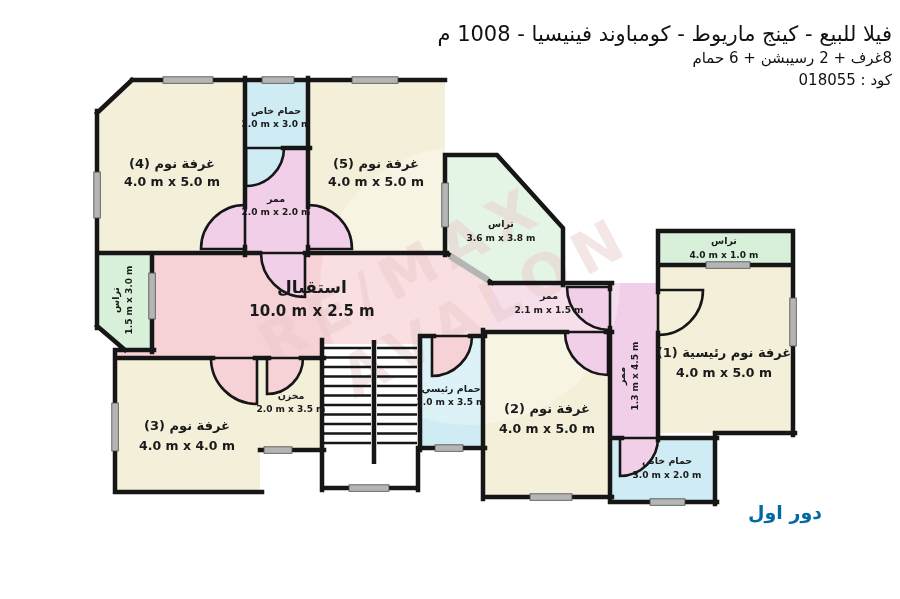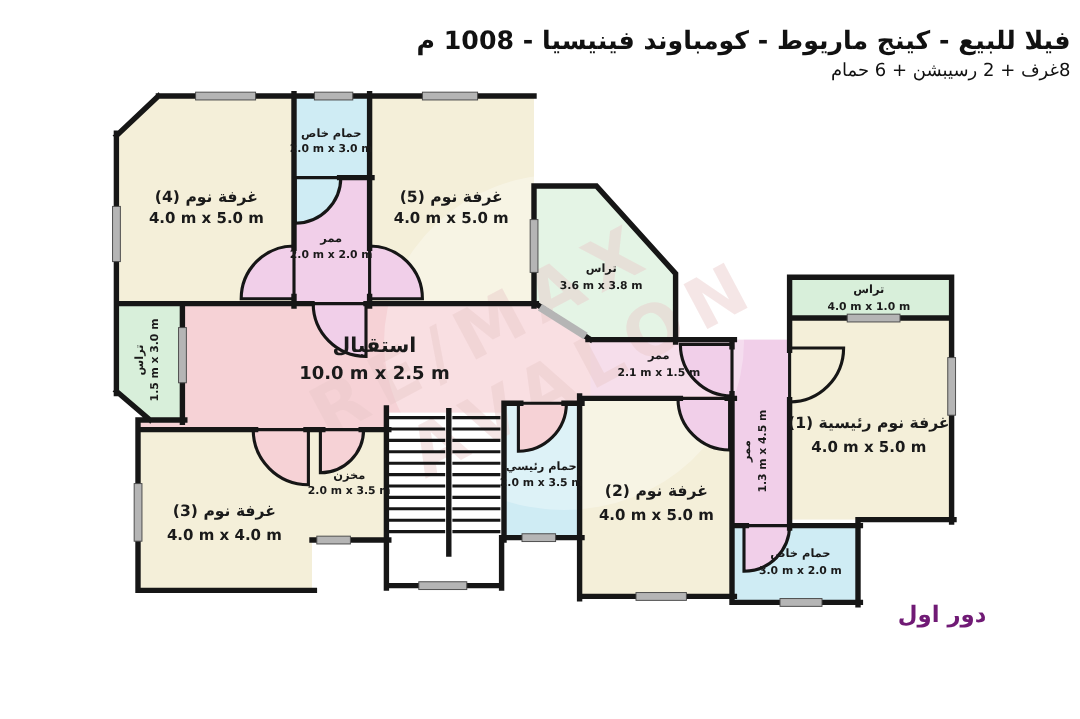--- a/index.html
+++ b/index.html
@@ -1,23 +1,23 @@
 <!DOCTYPE html>
 <html><head>
 <meta charset="utf-8">
 <style>
   html,body{margin:0;padding:0;background:#fff;}
   body{width:900px;height:599px;position:relative;overflow:hidden;
        font-family:"DejaVu Sans","Liberation Sans",sans-serif;}
   .stage{position:absolute;inset:0;}
   .titleblock{position:absolute;top:22px;right:8px;text-align:right;color:#111;}
-  .titleblock .t1{font-size:21px;font-weight:700;line-height:1.15;}
+  .titleblock .t1{font-size:21px;font-weight:400;line-height:1.15;}
   .titleblock .t2{font-size:15px;font-weight:400;margin-top:3px;}
   .titleblock .t3{font-size:15px;font-weight:400;margin-top:4px;}
-  .floorlabel{position:absolute;top:501px;right:78px;font-size:19px;font-weight:700;color:#701a75;}
+  .floorlabel{position:absolute;top:501px;right:78px;font-size:19px;font-weight:700;color:#0369a1;}
   svg{position:absolute;left:0;top:0;}
   text{fill:#1a1a1a;font-weight:700;text-anchor:middle;
        font-family:"DejaVu Sans","Liberation Sans",sans-serif;}
   .nm{font-size:13px;} .dm{font-size:12.5px;}
   .snm{font-size:9.5px;} .sdm{font-size:9px;}
   .rc1{font-size:17px;} .rc2{font-size:15px;}
   .wm{fill:#e9c9c9;opacity:.45;font-size:58px;letter-spacing:10px;}
 </style>
 </head>
 <body>
@@ -192,16 +192,17 @@
     <g>
       <text class="snm" x="667" y="464">حمام خاص</text>
       <text class="sdm" x="667" y="478">3.0 m x 2.0 m</text>
     </g>
   </g>
 </svg>
 
   <div class="titleblock" dir="rtl">
     <div class="t1">فيلا للبيع - كينج ماريوط - كومباوند فينيسيا - 1008 م</div>
     <div class="t2">8غرف + 2 رسيبشن + 6 حمام</div>
+    <div class="t3">كود : 018055</div>
   </div>
 
   <div class="floorlabel" dir="rtl">دور اول</div>
 </div>
 
 </body></html>

